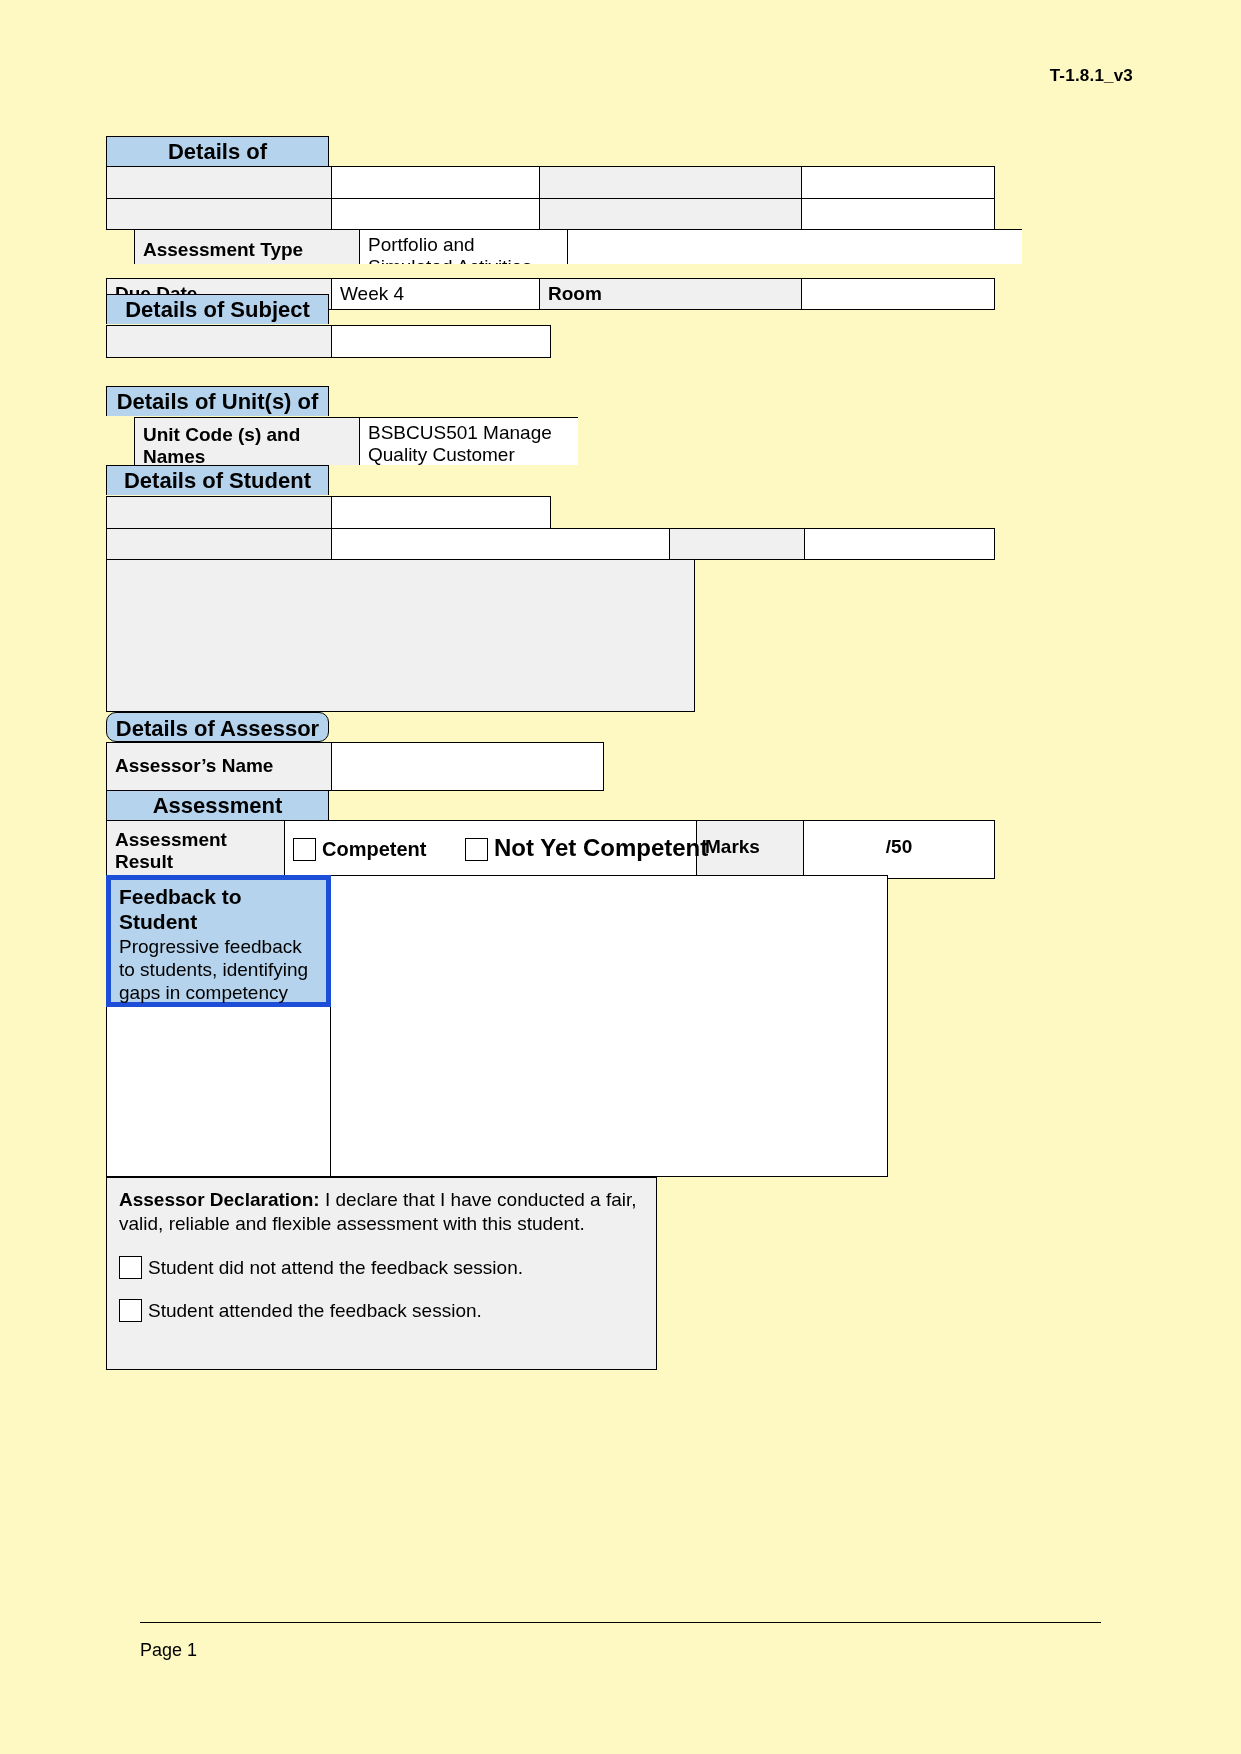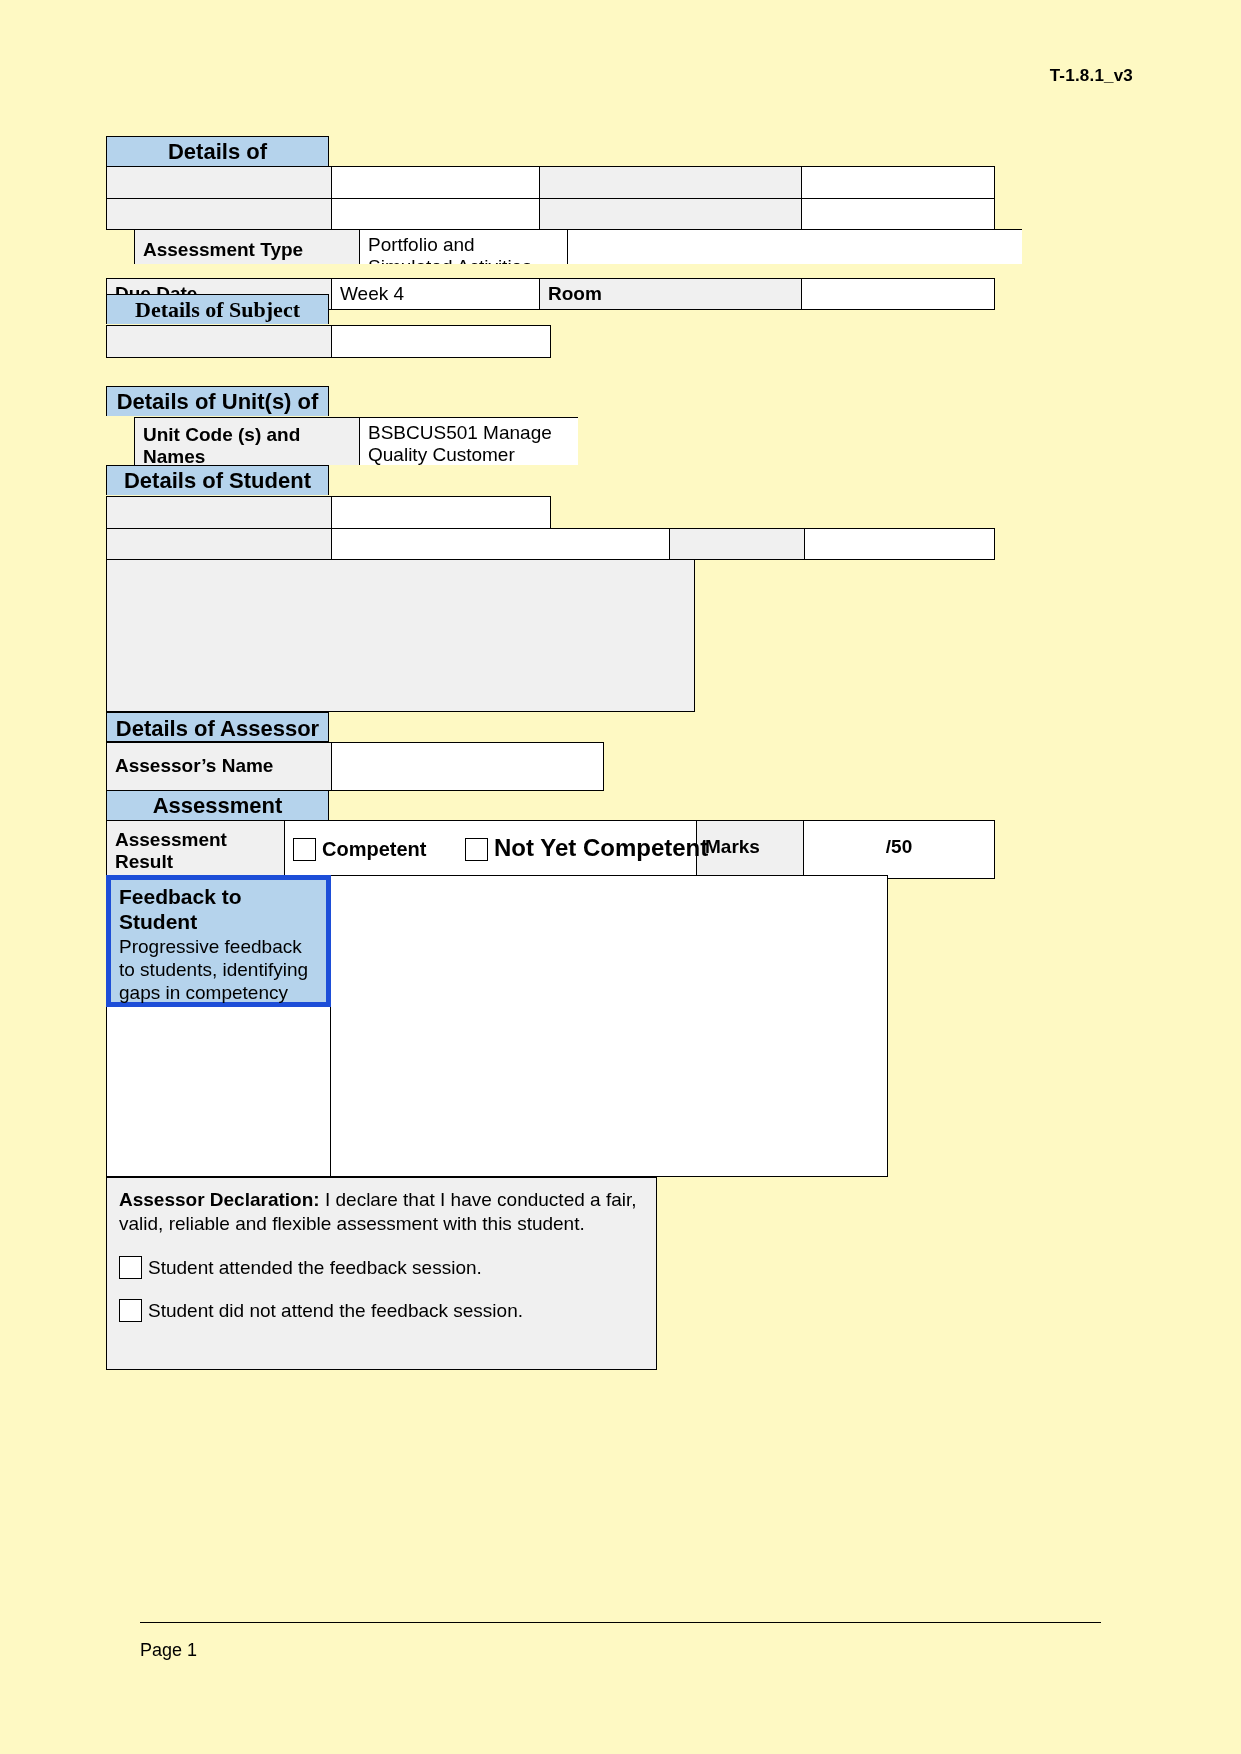--- a/index.html
+++ b/index.html
@@ -219,21 +219,21 @@
     <tbody>
         <tr>
       <td class="cell lbl" style="height:31px">Due Date</td>
       <td class="cell val">Week 4</td>
       <td class="cell lbl">Room</td>
       <td class="cell val"></td>
     </tr>
       </tbody>
   </table>
 
-  <div class="banner-wrap" style="top:294px; width:223px;font-family:Liberation Serif, serif;">
+  <div class="banner-wrap" style="top:294px; width:223px;">
     <div class="banner">Details of Subject</div>
   </div>
 
   <table class="tbl" style="top:325px; width:444px;">
     <colgroup>
         <col style="width:225px">
         <col style="width:219px">
       </colgroup>
     <tbody>
       <tr>
@@ -295,21 +295,21 @@
       <td class="cell val"></td>
     </tr>
       </tbody>
   </table>
 
   <div style="position:absolute; left:106px; top:559px; width:589px; height:153px; border:1.5px solid #000; background:#f0f0f0; box-sizing:border-box;">
     <span></span>
   </div>
 
   <div class="banner-wrap" style="top:712px; width:223px;">
-    <div class="banner" style="height:30px; padding-top:3px;">Details of Assessor</div>
+    <div class="banner" style="height:30px; padding-top:3px;border-radius:10px;">Details of Assessor</div>
   </div>
 
   <table class="tbl" style="top:742px; width:497px;">
     <colgroup>
         <col style="width:225px">
         <col style="width:272px">
       </colgroup>
     <tbody>
         <tr>
       <td class="cell lbl" style="height:48px; padding-top:12px;">Assessor’s Name</td>
@@ -353,24 +353,24 @@
   <div class="fb-body-right" style="left:331px; top:875px; width:557px; height:302px;">
     <span></span>
   </div>
 
   <div class="decl" style="top:1177px; width:551px; height:193px;">
     <div>
       <b>Assessor Declaration:</b>
       <span>I declare that I have conducted a fair, valid, reliable and flexible assessment with this student.</span>
     </div>
     <div class="chk-line">
-      <span class="cbx"></span><span>Student attended the feedback session.</span>
+      <span class="cbx"></span><span>Student did not attend the feedback session.</span>
     </div>
     <div class="chk-line">
-      <span class="cbx"></span><span>Student did not attend the feedback session.</span>
+      <span class="cbx"></span><span>Student attended the feedback session.</span>
     </div>
   </div>
 
   <div class="footer-rule"></div>
   <div class="footer">
     <span>Page 1</span>
   </div>
 
 </div>
 

